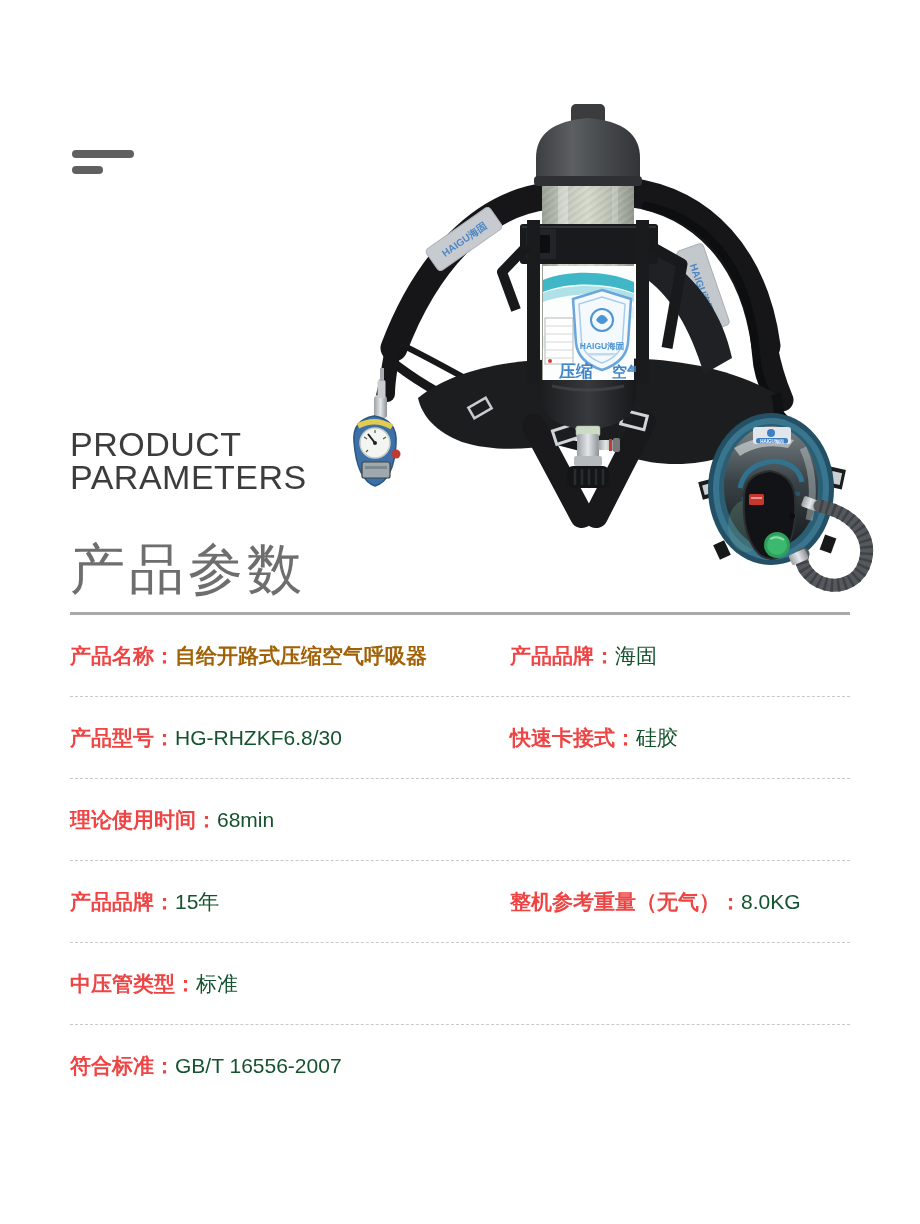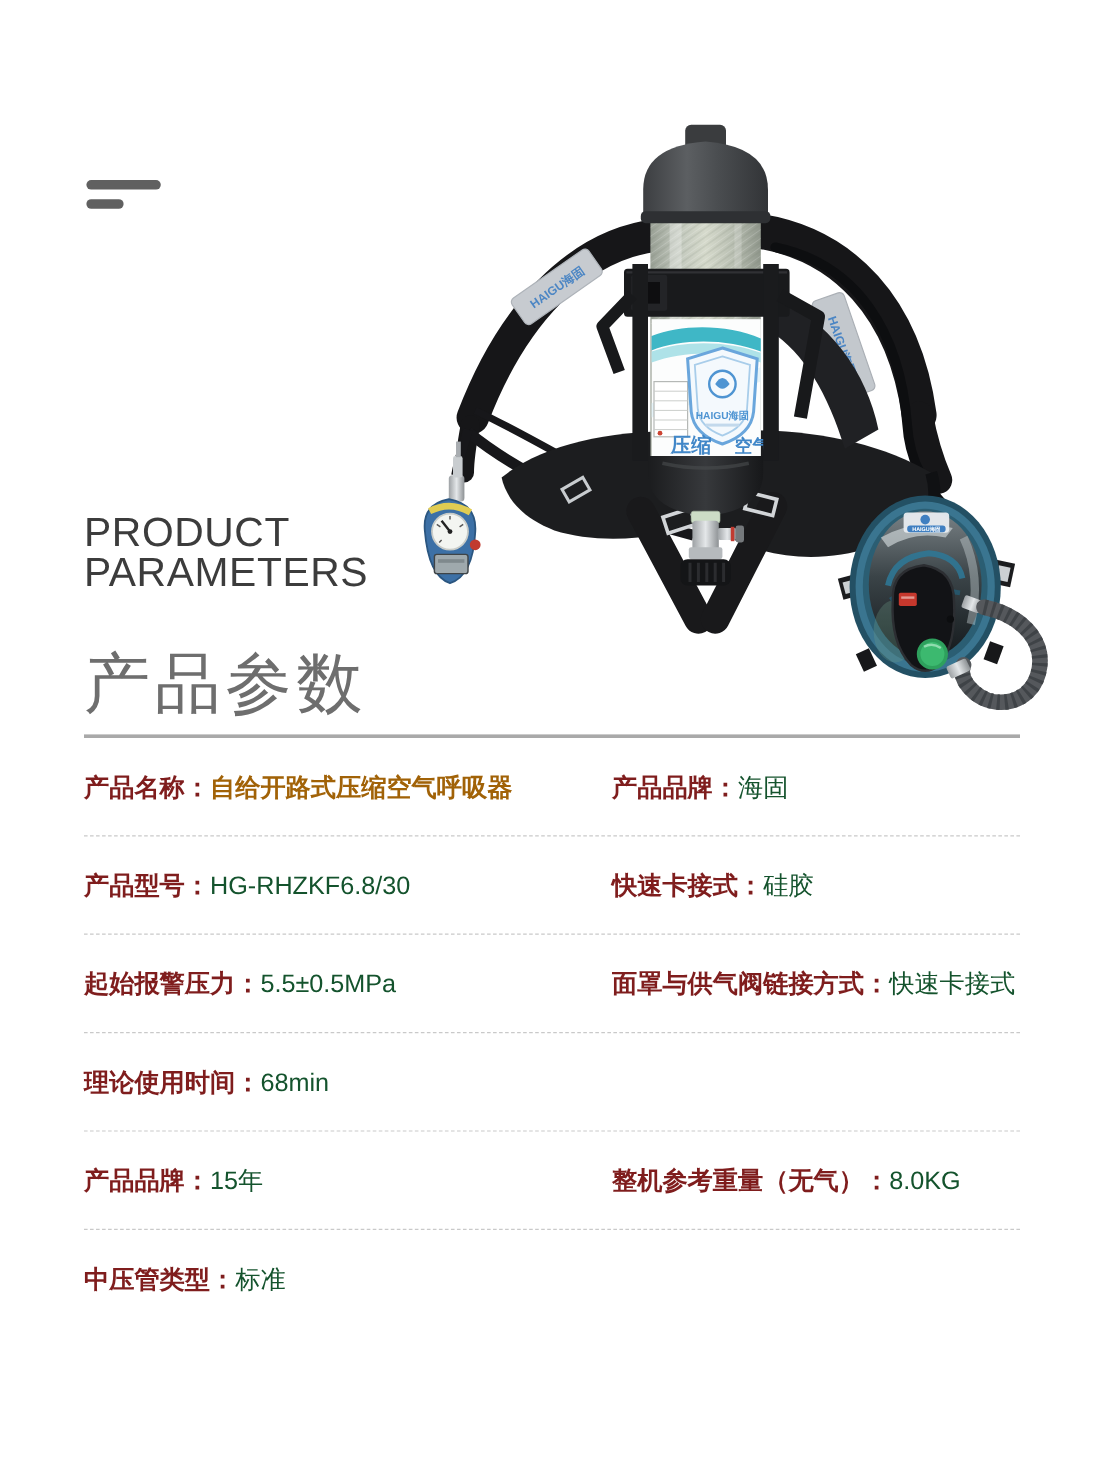--- a/index.html
+++ b/index.html
@@ -16,21 +16,21 @@
   .hero { position:absolute; left:330px; top:96px; width:560px; height:532px; }
 
   .title-block { position:absolute; left:70px; top:428px; width:300px; }
   .title-en { font-size:34px; line-height:33px; color:#3c3c3c; letter-spacing:0.5px; font-weight:400; }
   .title-zh { position:absolute; left:0; top:78px; font-size:55px; line-height:60px; color:#6e6e6e; font-weight:normal; letter-spacing:4px; white-space:nowrap;margin-top:33px; }
 
   .params { position:absolute; left:70px; top:612px; width:780px; border-top:3px solid #a9a9a9; }
   .param-row { display:grid; grid-template-columns:440px 1fr; align-items:center; height:82px; border-bottom:1px dashed #c9c9c9; }
   .param-row:last-child { border-bottom:none; }
   .cell { font-size:21px; white-space:nowrap; }
-  .plabel { font-weight:bold; color:#7f1d1d; }
+  .plabel { font-weight:bold; color:#ef4444; }
   .pvalue { color:#14532d; }
   .cell.emph .pvalue { color:#a16207; font-weight:bold; }
 </style>
 </head>
 <body>
 
 <div class="dash-icon">
   <div class="bar1"></div>
   <div class="bar2"></div>
 </div>
@@ -283,28 +283,20 @@
 
   <div class="param-row">
     <div class="cell left">
       <span class="plabel">产品型号：</span><span class="pvalue">HG-RHZKF6.8/30</span>
     </div>
     <div class="cell right">
       <span class="plabel">快速卡接式：</span><span class="pvalue">硅胶</span>
     </div>
   </div>
 
-  <div class="param-row">
-    <div class="cell left">
-      <span class="plabel">起始报警压力：</span><span class="pvalue">5.5±0.5MPa</span>
-    </div>
-    <div class="cell right">
-      <span class="plabel">面罩与供气阀链接方式：</span><span class="pvalue">快速卡接式</span>
-    </div>
-  </div>
 
   <div class="param-row">
     <div class="cell left">
       <span class="plabel">理论使用时间：</span><span class="pvalue">68min</span>
     </div>
   </div>
 
   <div class="param-row">
     <div class="cell left">
       <span class="plabel">产品品牌：</span><span class="pvalue">15年</span>
@@ -313,13 +305,21 @@
       <span class="plabel">整机参考重量（无气）：</span><span class="pvalue">8.0KG</span>
     </div>
   </div>
 
   <div class="param-row">
     <div class="cell left">
       <span class="plabel">中压管类型：</span><span class="pvalue">标准</span>
     </div>
   </div>
 
+  <div class="param-row">
+    <div class="cell left">
+      <span class="plabel">符合标准：</span><span class="pvalue">GB/T 16556-2007</span>
+    </div>
+    <div class="cell right" style="visibility: hidden;">
+      <span class="plabel"></span><span class="pvalue"></span>
+    </div>
+  </div>
 </div>
 
 </body></html>

